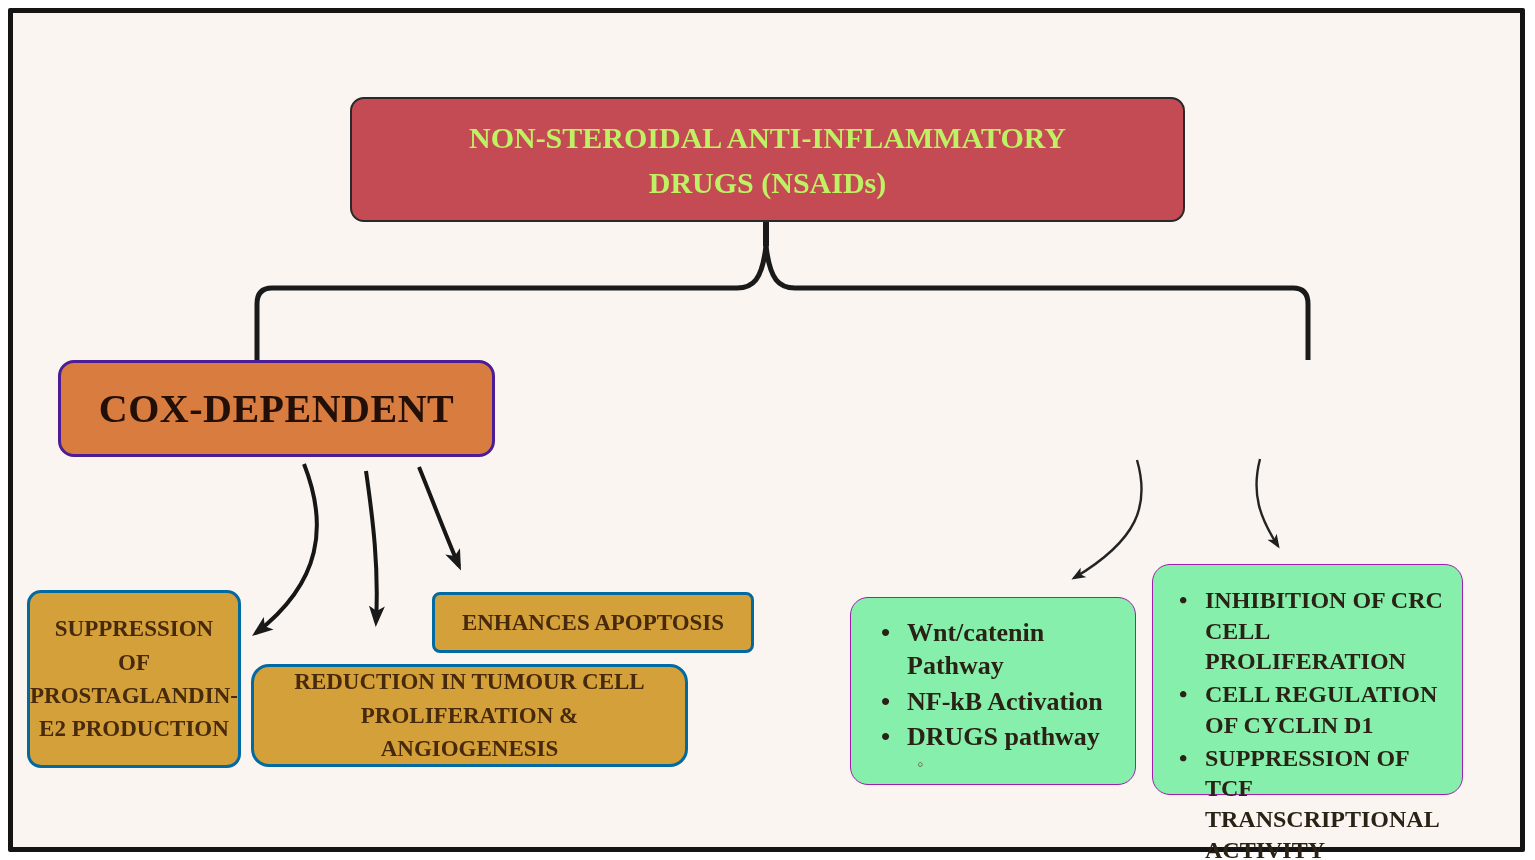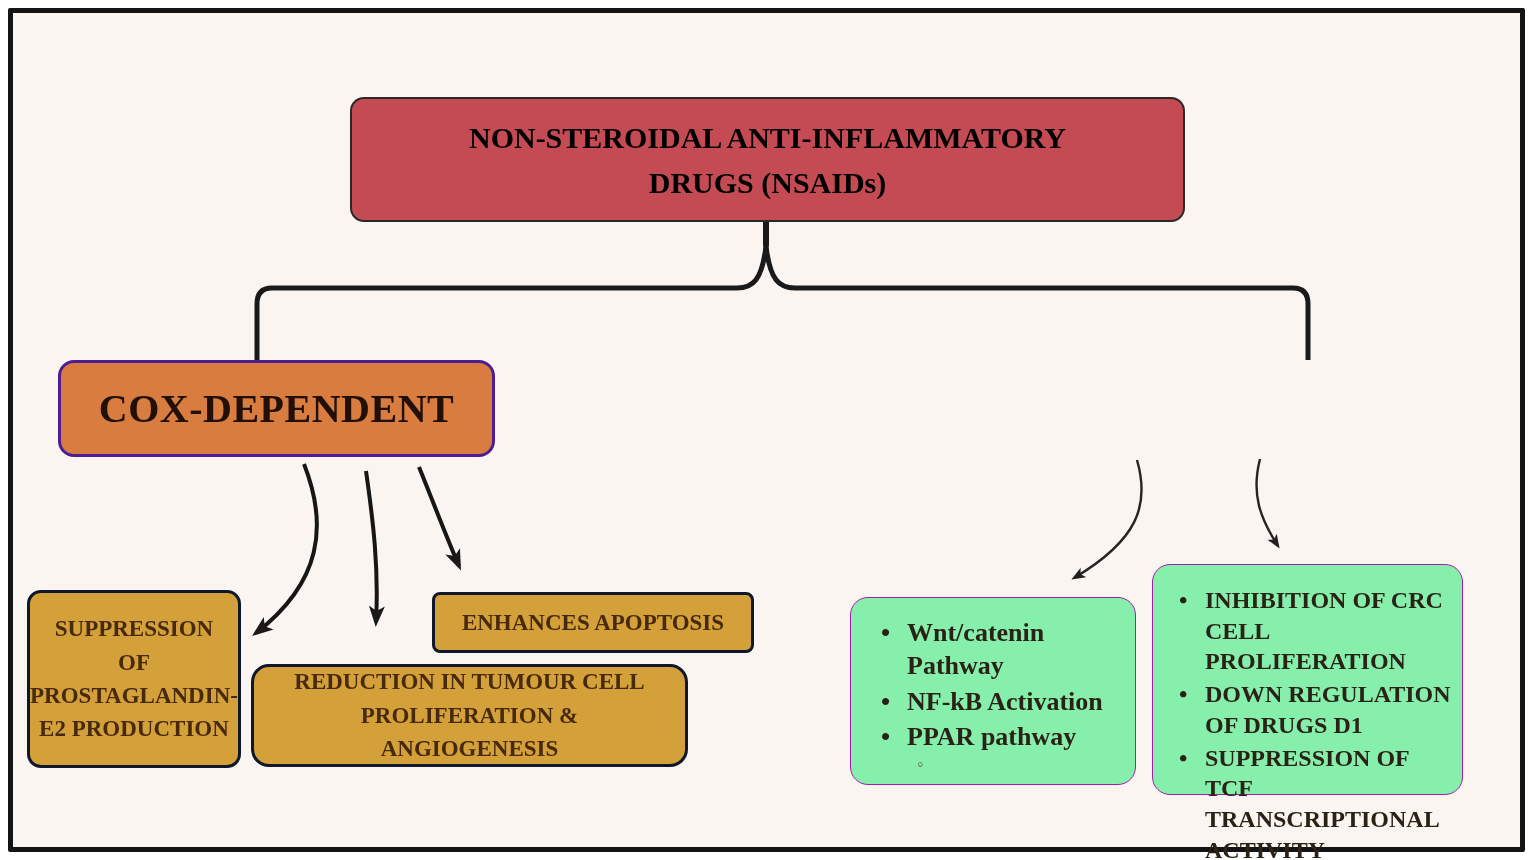--- a/index.html
+++ b/index.html
@@ -35,38 +35,38 @@
     align-items: center;
     justify-content: center;
     text-align: center;
     font-weight: bold;
   }
   .root-box {
     left: 350px; top: 97px; width: 835px; height: 125px;
     background: #c44b53;
     border: 2px solid #29282b;
     border-radius: 14px;
-    color: #000000;
+    color: #bef264;
     font-size: 30px;
     line-height: 1.5;
     white-space: pre-line;
   }
   .branch-box {
     background: #d97c3f;
     border: 3px solid #4c1d95;
     border-radius: 16px;
     color: #220f07;
     font-size: 40px;
     letter-spacing: 0.5px;
   }
   .branch-box.left  { left: 58px;   top: 360px; width: 437px; height: 97px; }
   .branch-box.right { left: 1063px; top: 358px; width: 430px; height: 98px; }
   .gold-box {
     background: #d3a039;
-    border: 3px solid #0f172a;
+    border: 3px solid #0369a1;
     border-radius: 14px;
     color: #47290c;
     font-size: 23px;
     line-height: 1.45;
     white-space: pre-line;
   }
   .gold-box.suppression { left: 27px;  top: 590px; width: 214px; height: 178px; }
   .gold-box.reduction   { left: 251px; top: 664px; width: 437px; height: 103px; border-radius: 18px; align-items: center; }
   .gold-box.apoptosis   { left: 432px; top: 592px; width: 322px; height: 61px;  border-radius: 8px; white-space: normal; }
   .cream-box {
@@ -156,25 +156,25 @@
   </div>
   <div class="box gold-box apoptosis">
     <span>ENHANCES APOPTOSIS</span>
   </div>
 
   <div class="box cream-box pathways">
     <div>
       <ul class="bullets">
         <li>Wnt/catenin Pathway</li>
         <li>NF-kB Activation</li>
-        <li>PPAR pathway</li>
+        <li>DRUGS pathway</li>
       </ul>
       <div class="sub-bullet">◦</div>
     </div>
   </div>
   <div class="box cream-box effects">
     <ul class="bullets">
       <li>INHIBITION OF CRC CELL PROLIFERATION</li>
-      <li>DOWN REGULATION OF DRUGS D1</li>
+      <li>CELL REGULATION OF CYCLIN D1</li>
       <li>SUPPRESSION OF TCF TRANSCRIPTIONAL ACTIVITY</li>
     </ul>
   </div>
 </div>
 
 </body></html>

